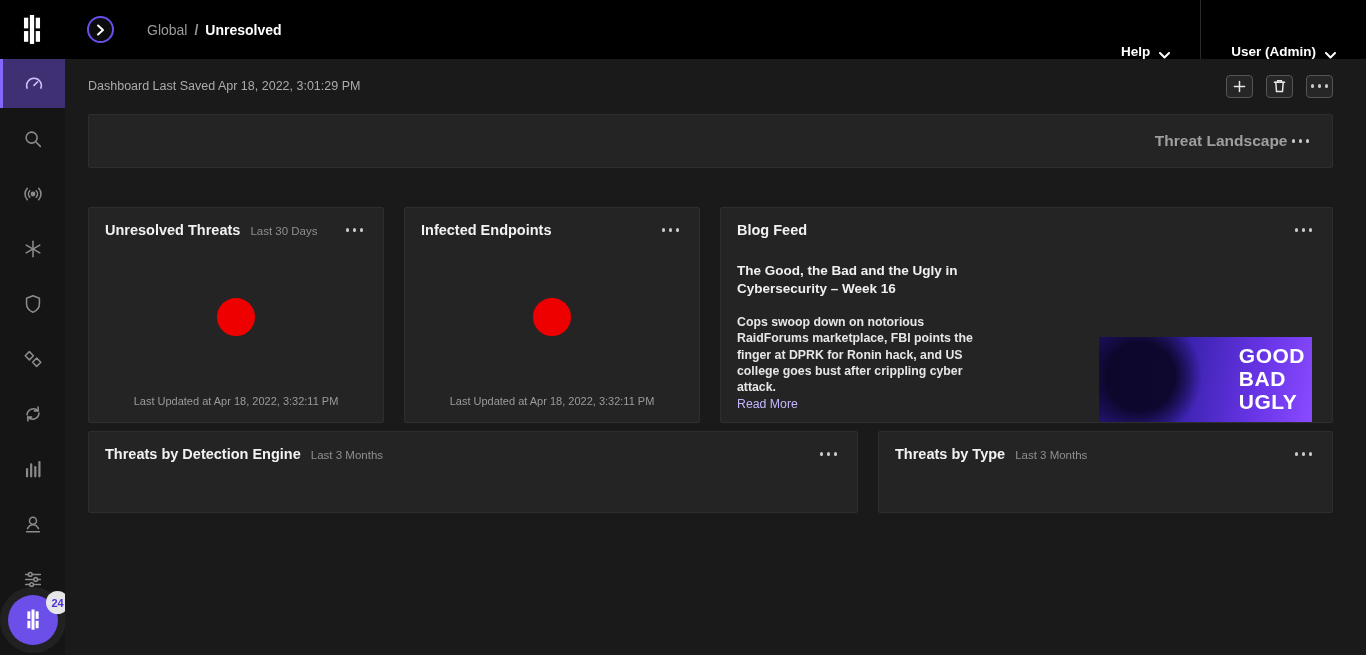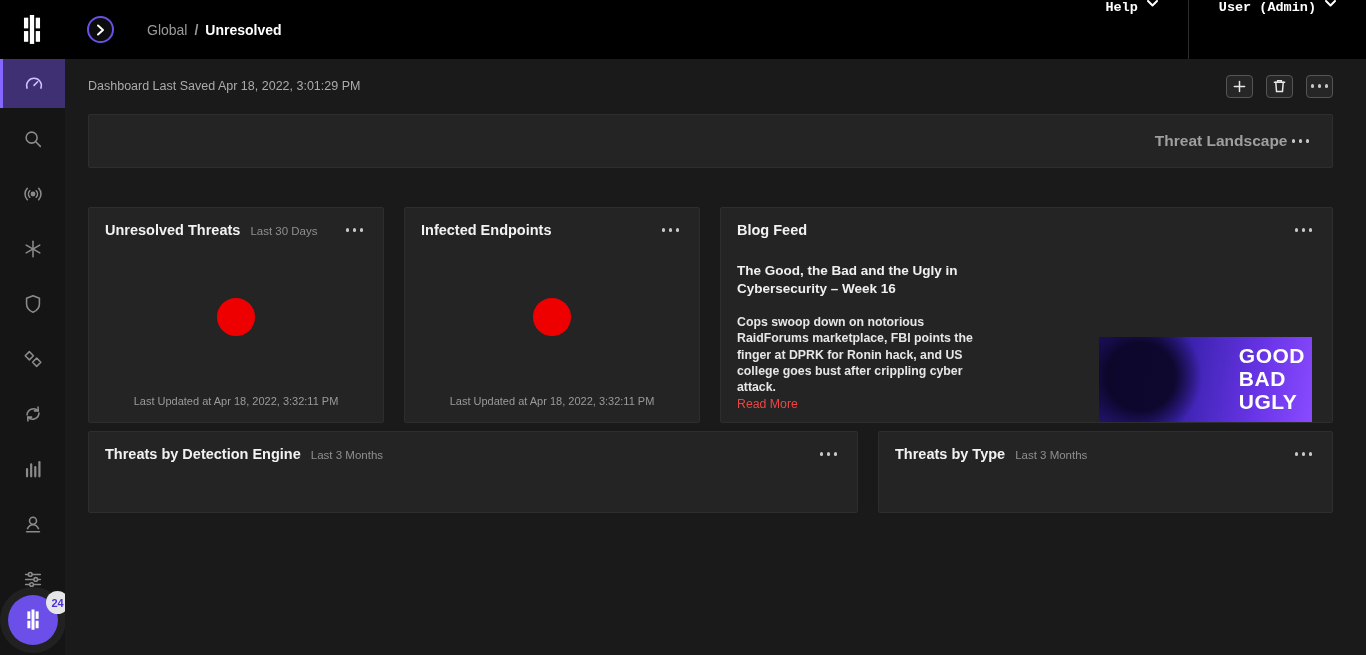--- a/index.html
+++ b/index.html
@@ -11,22 +11,22 @@
     display:flex; align-items:center; }
   .logo { margin-left:19px; display:flex; align-items:center; }
   .nav-circle { margin-left:42px; width:27px; height:27px; border-radius:50%;
     background:#0c0c0c; border:2px solid #6B4FE8; display:flex; align-items:center;
     justify-content:center; cursor:pointer; }
   .breadcrumb { margin-left:33px; display:flex; align-items:center; gap:7px; font-size:14px;text-decoration:underline; }
   .bc-root { color:#9a9a9a; }
   .bc-sep { color:#9a9a9a; font-weight:bold; }
   .bc-cur { color:#fff; font-weight:bold; }
   .top-right { margin-left:auto; display:flex; align-items:center; height:100%; }
-  .menu-item { display:flex; align-items:flex-start; gap:9px; color:#fff; font-weight:bold;
-    font-size:13.5px; cursor:pointer; padding:0 30px; height:100%;font-family:Liberation Mono, monospace; }
+  .menu-item { display:flex; align-items:flex-end; gap:9px; color:#fff; font-weight:bold;
+    font-size:13.5px; cursor:pointer; padding:0 30px; height:100%; }
   .tb-divider { width:1px; height:59px; background:#2b2b2b; }
 
   
   .sidebar { position:absolute; left:0; top:59px; width:65px; height:596px; background:#151515; }
   .side-item { width:65px; height:49px; display:flex; align-items:center; justify-content:center;
     cursor:pointer; margin-bottom:6px; }
   .side-item.active { background:#3f2f73; border-left:3px solid #8566ff; }
   .side-item svg { stroke:#8b8b8b; fill:none; stroke-width:1.7; stroke-linecap:round;
     stroke-linejoin:round; }
   .side-item.active svg { stroke:#cfc2ff; }
@@ -76,21 +76,21 @@
 
   .donut-area { flex:1; display:flex; align-items:center; justify-content:center; }
   .donut { width:28px; height:28px; border:19px solid #EE0000; border-radius:50%; }
   .w-updated { color:#9a9a9a; font-size:11px; text-align:center; padding-bottom:15px; }
 
   
   .blog-article-title { position:absolute; left:16px; top:54px; width:250px; color:#f0f0f0;
     font-weight:bold; font-size:13.5px; line-height:1.3; }
   .blog-excerpt { position:absolute; left:16px; top:106px; width:248px; color:#e6e6e6;
     font-weight:bold; font-size:12.3px; line-height:1.33; }
-  .blog-readmore { position:absolute; left:16px; top:189px; color:#ef4444; font-size:12.3px;
+  .blog-readmore { position:absolute; left:16px; top:189px; color:#c4b5fd; font-size:12.3px;
     cursor:pointer; }
   .blog-img { position:absolute; right:20px; bottom:0; width:213px; height:85px; overflow:hidden;
     background:linear-gradient(100deg,#1c1060 0%,#3a22ae 40%,#6a35e8 75%,#8a4bff 100%); }
   .blog-img .figure { position:absolute; left:-8px; top:-10px; width:110px; height:110px;
     background:radial-gradient(ellipse at 45% 45%, rgba(12,6,40,0.95) 0 40%, rgba(12,6,40,0) 72%); }
   .img-words { position:absolute; right:7px; top:7px; text-align:left; }
   .img-words .w { color:#fff; font-weight:bold; font-size:21px; line-height:23px;
     letter-spacing:0.5px; }
 
   .chev-down { stroke:#fff; fill:none; stroke-width:2; }

